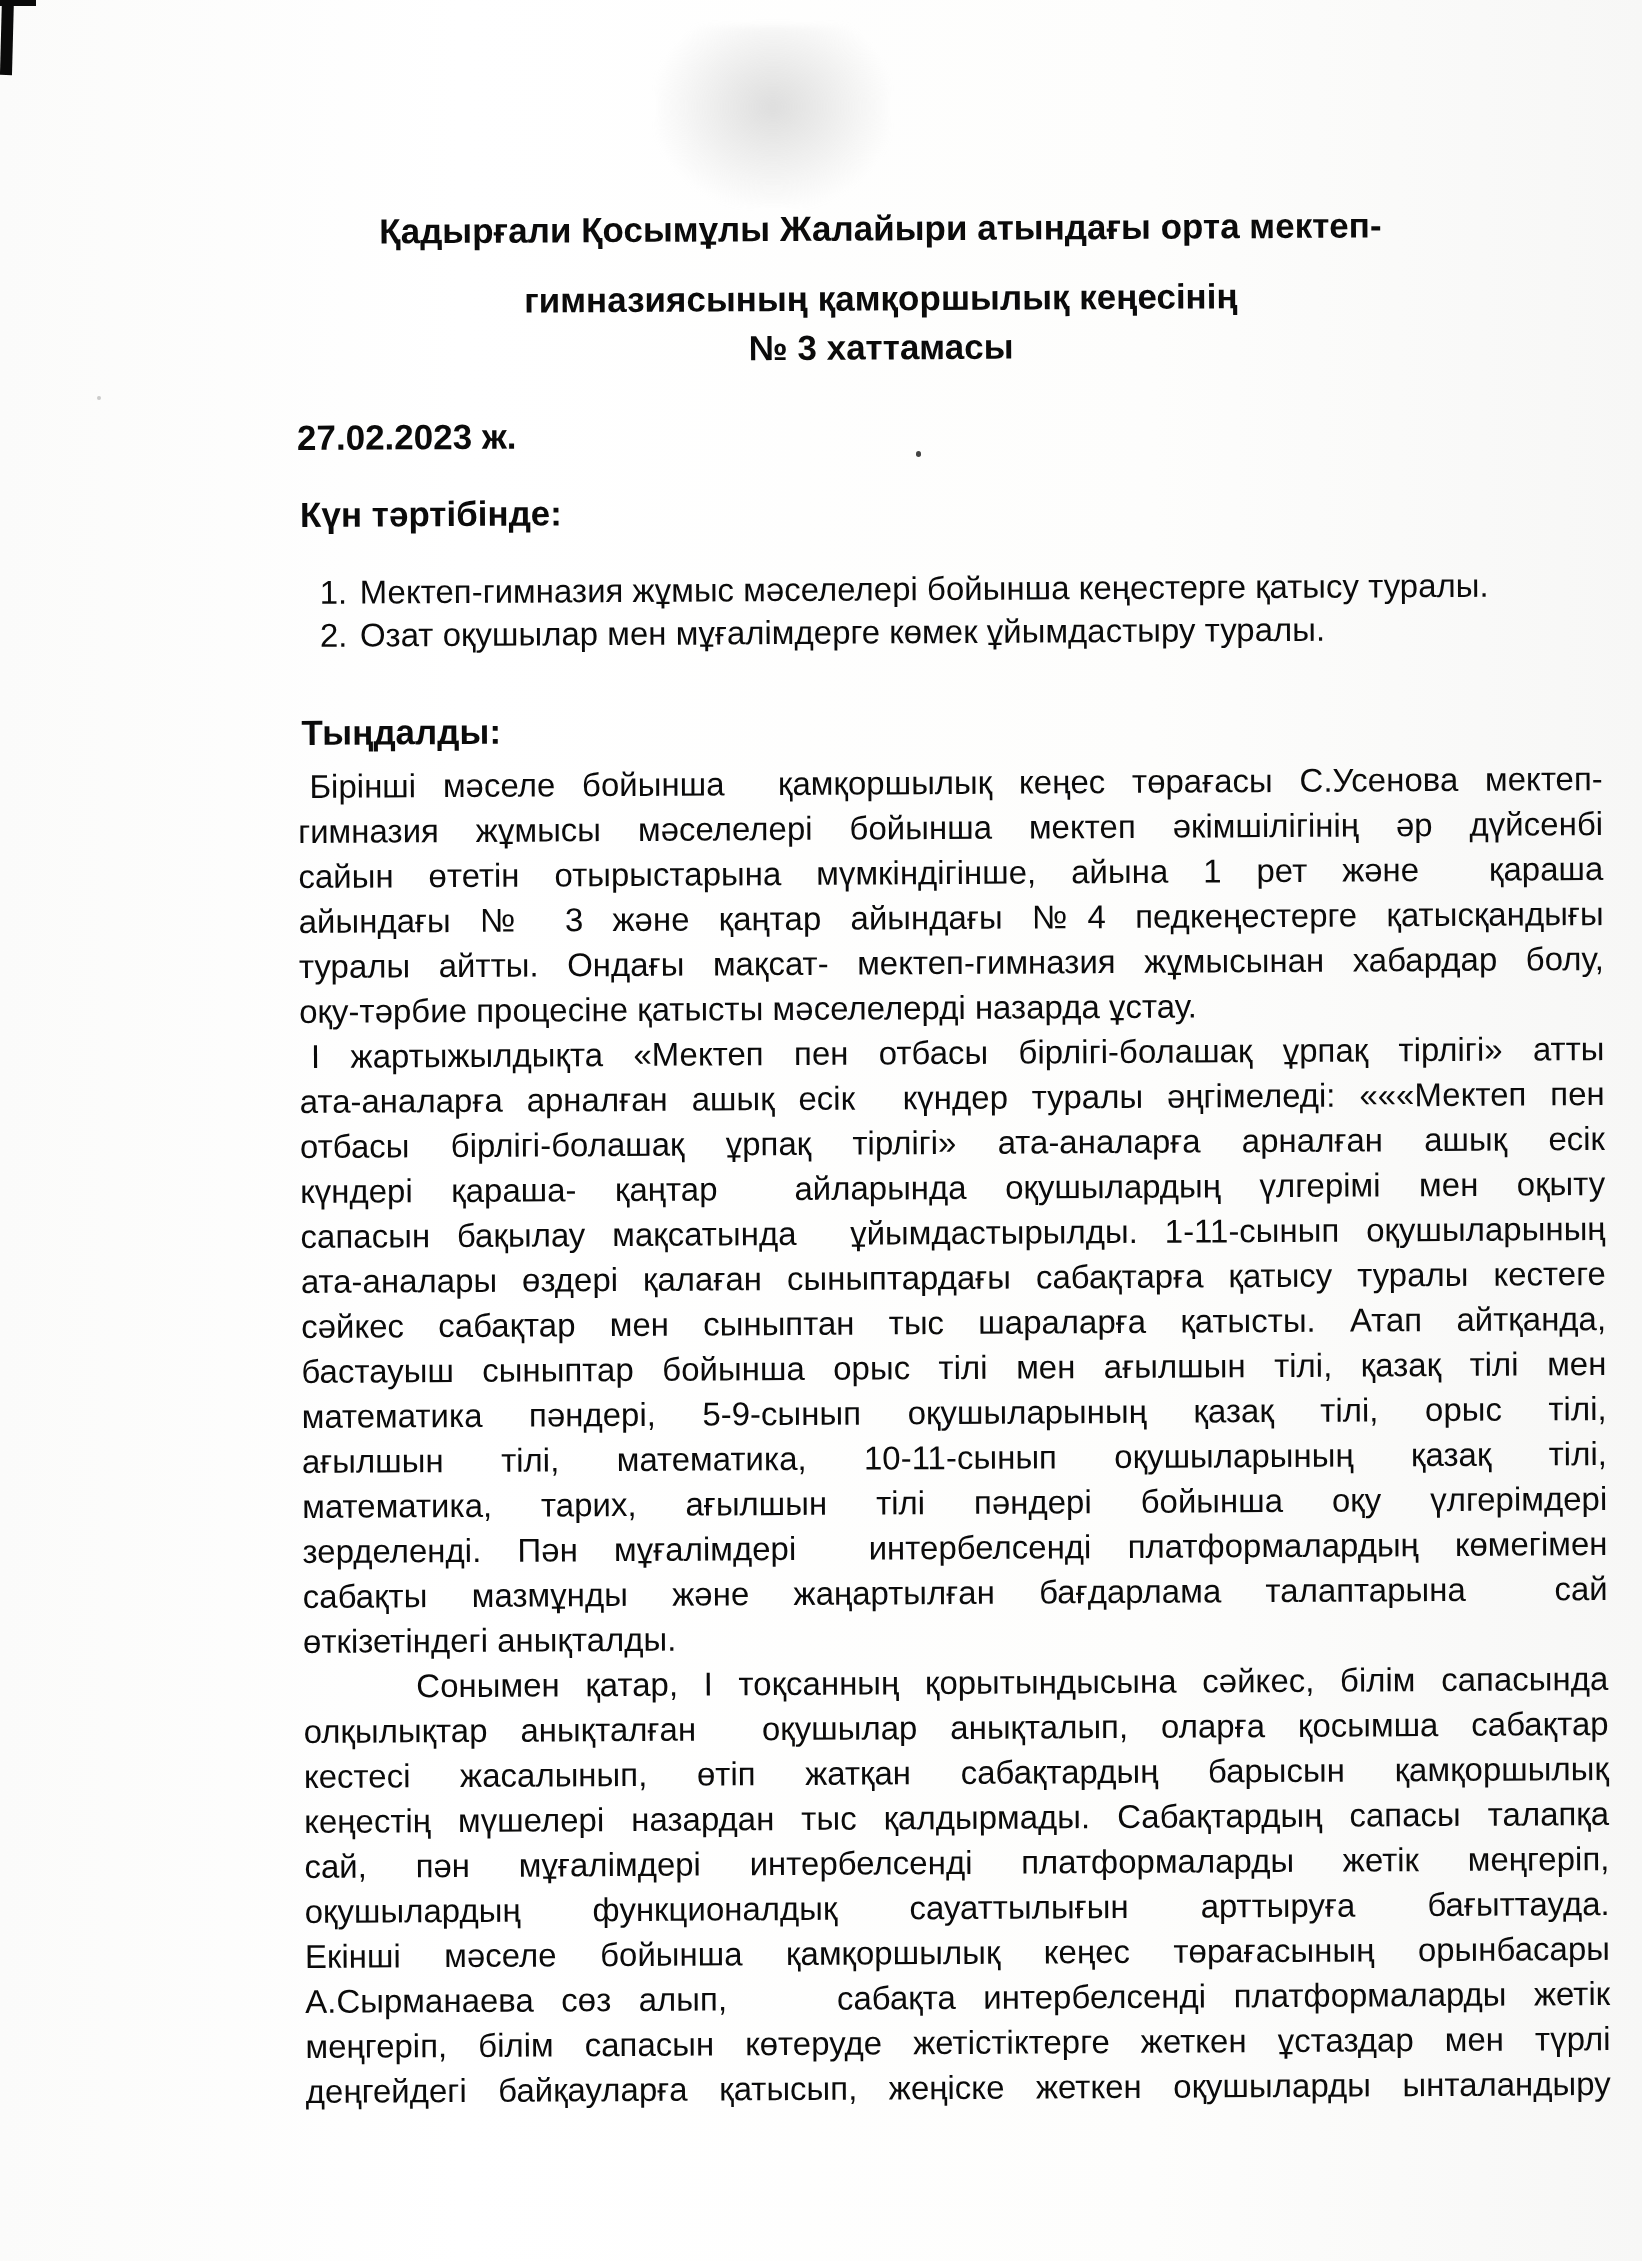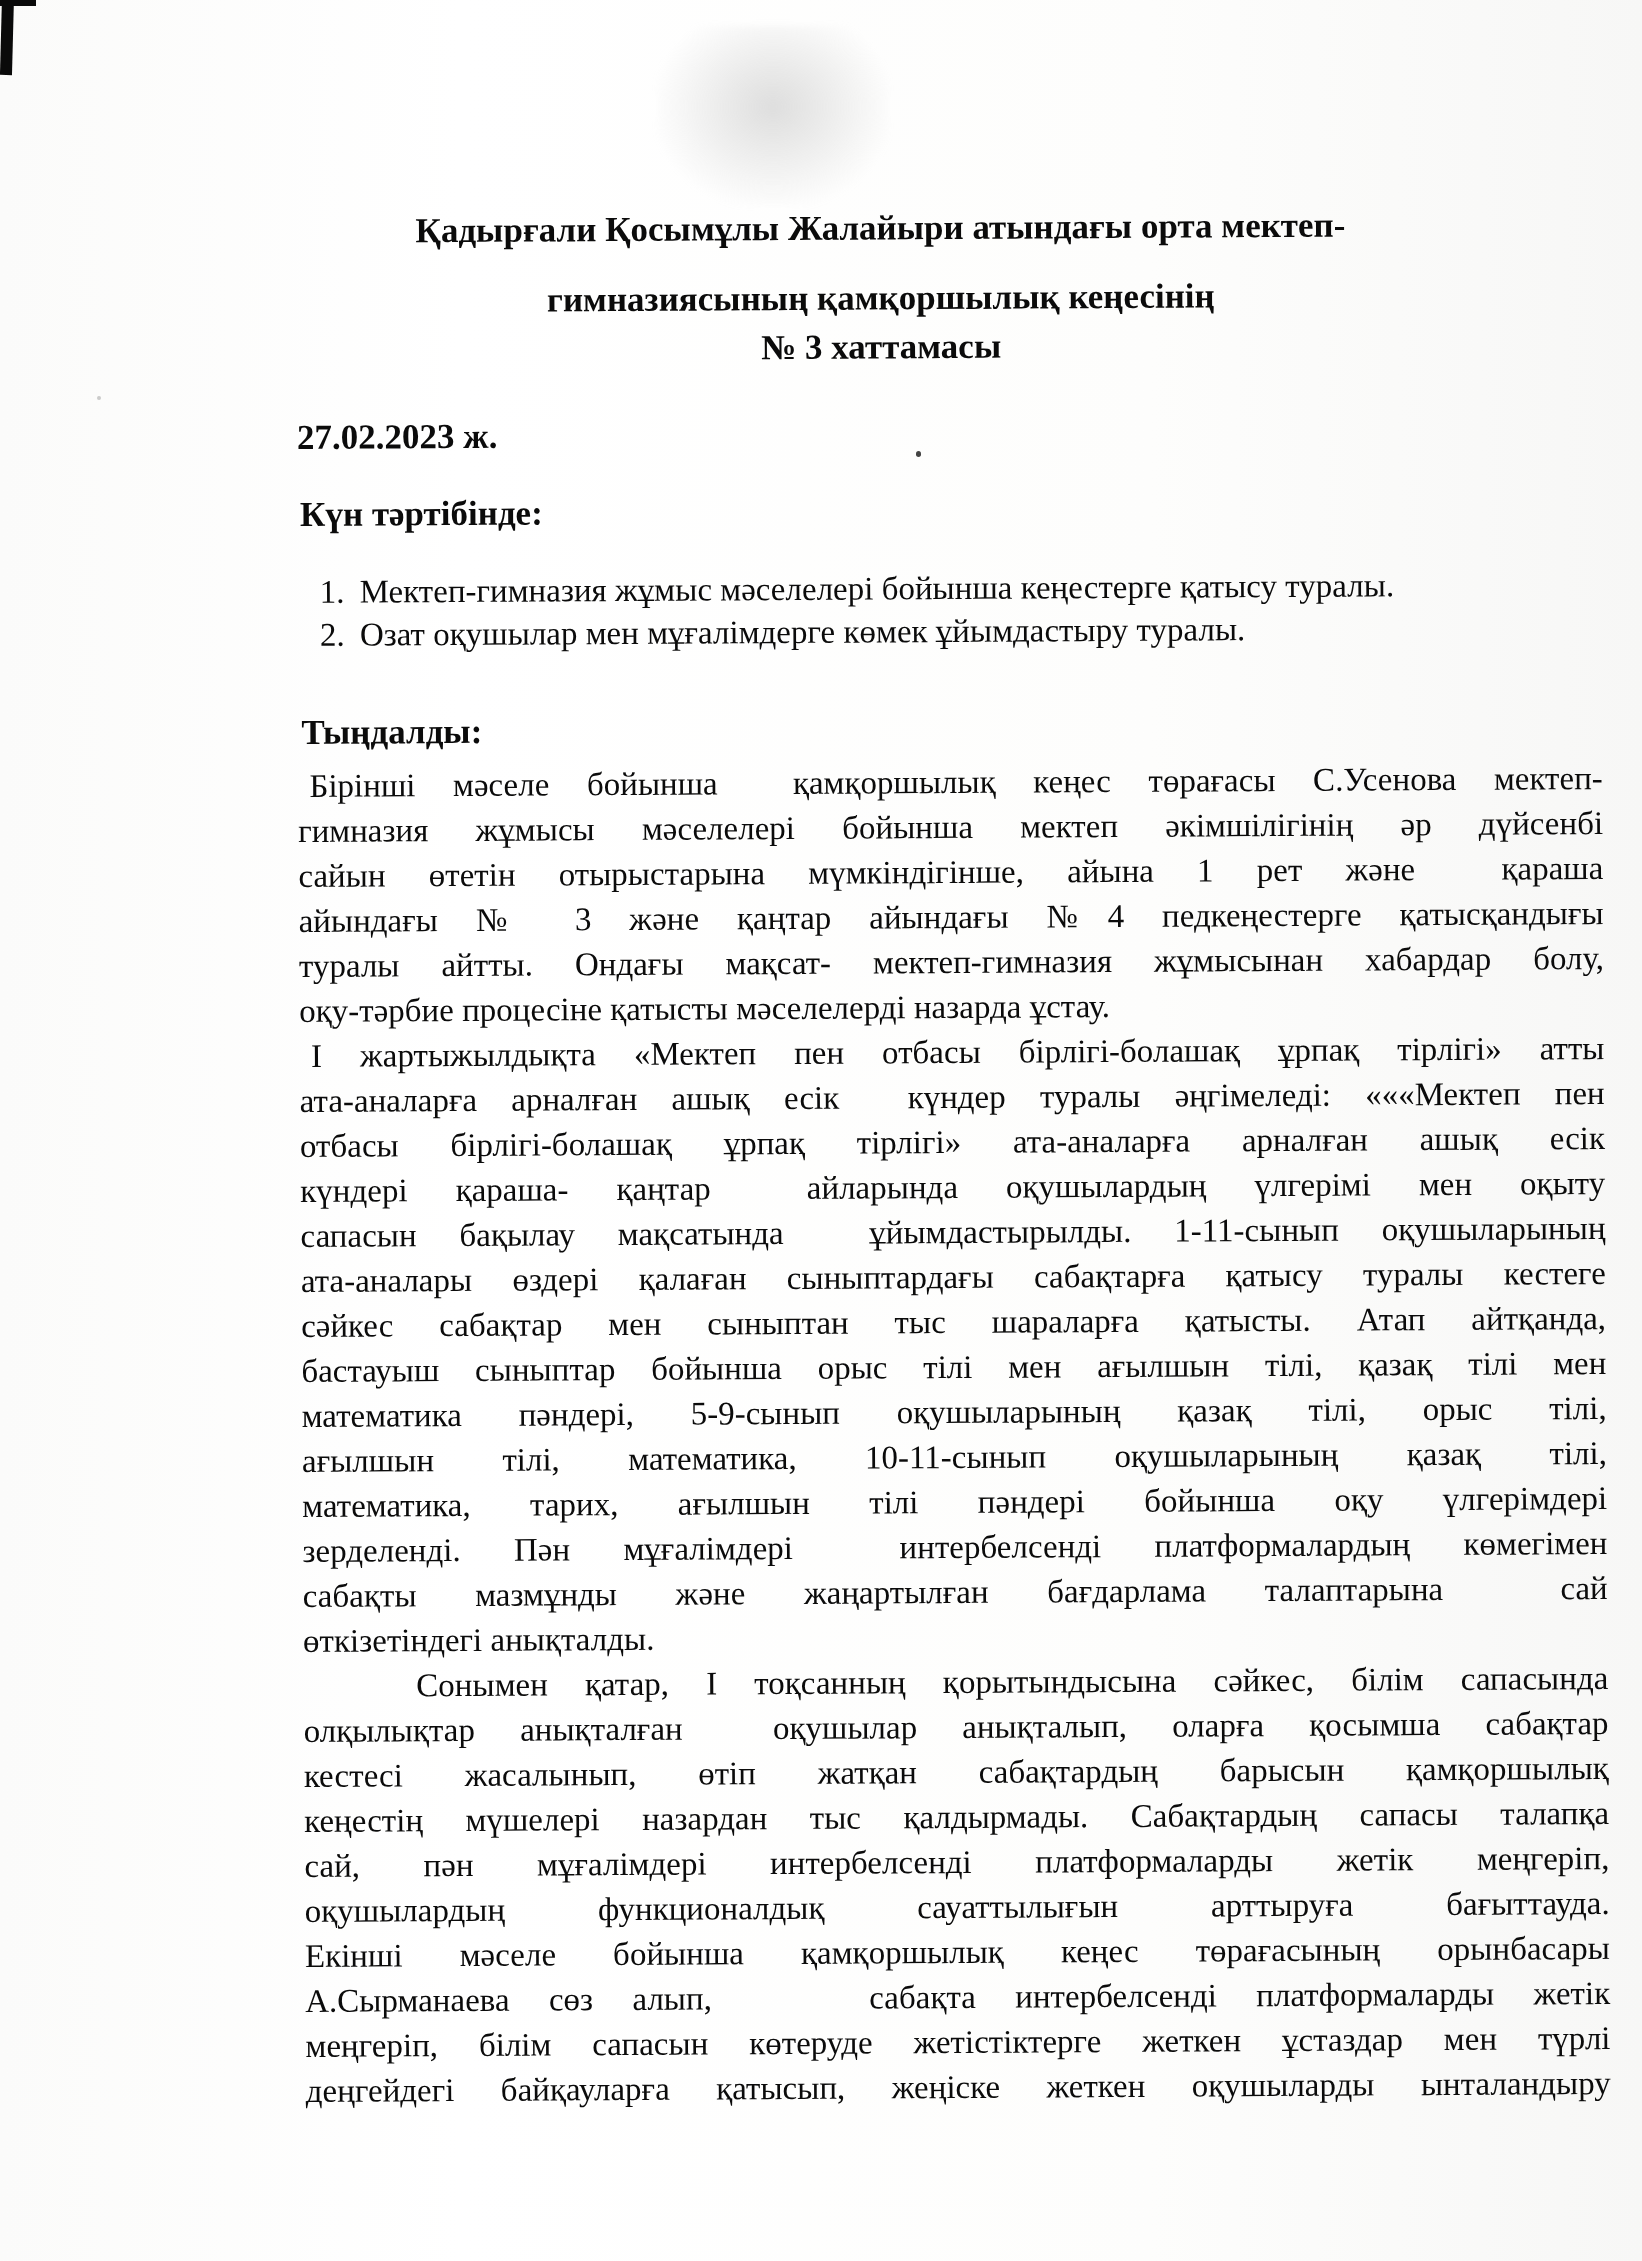--- a/index.html
+++ b/index.html
@@ -1,21 +1,21 @@
 <!DOCTYPE html>
 <html style="font-size:10.3px"><head>
 <meta charset="utf-8">
 <style>
   html,body{margin:0;padding:0;background:#888;}
   .sheet{
     position:relative;
     width:1643px;height:2261px;
     background:linear-gradient(90deg,#fbfbfa 0%,#ffffff 28%,#fdfdfc 70%,#f7f7f6 100%);
     overflow:hidden;
-    font-family:Liberation Serif, serif;
+    font-family:Liberation Sans, sans-serif;
     color:#0b0b0b;
   }
   .content{
     position:absolute;left:293px;top:0;width:1305px;height:2261px;
     transform:rotate(-0.35deg);
     transform-origin:652px 0;
   }
   .title-wrap{position:absolute;left:0;top:193px;width:1172px;text-align:center;}
   .title-line{font-weight:bold;font-size:35px;line-height:70px;}
   .protocol-no{position:absolute;left:0;top:327px;width:1172px;text-align:center;font-weight:bold;font-size:35px;}

